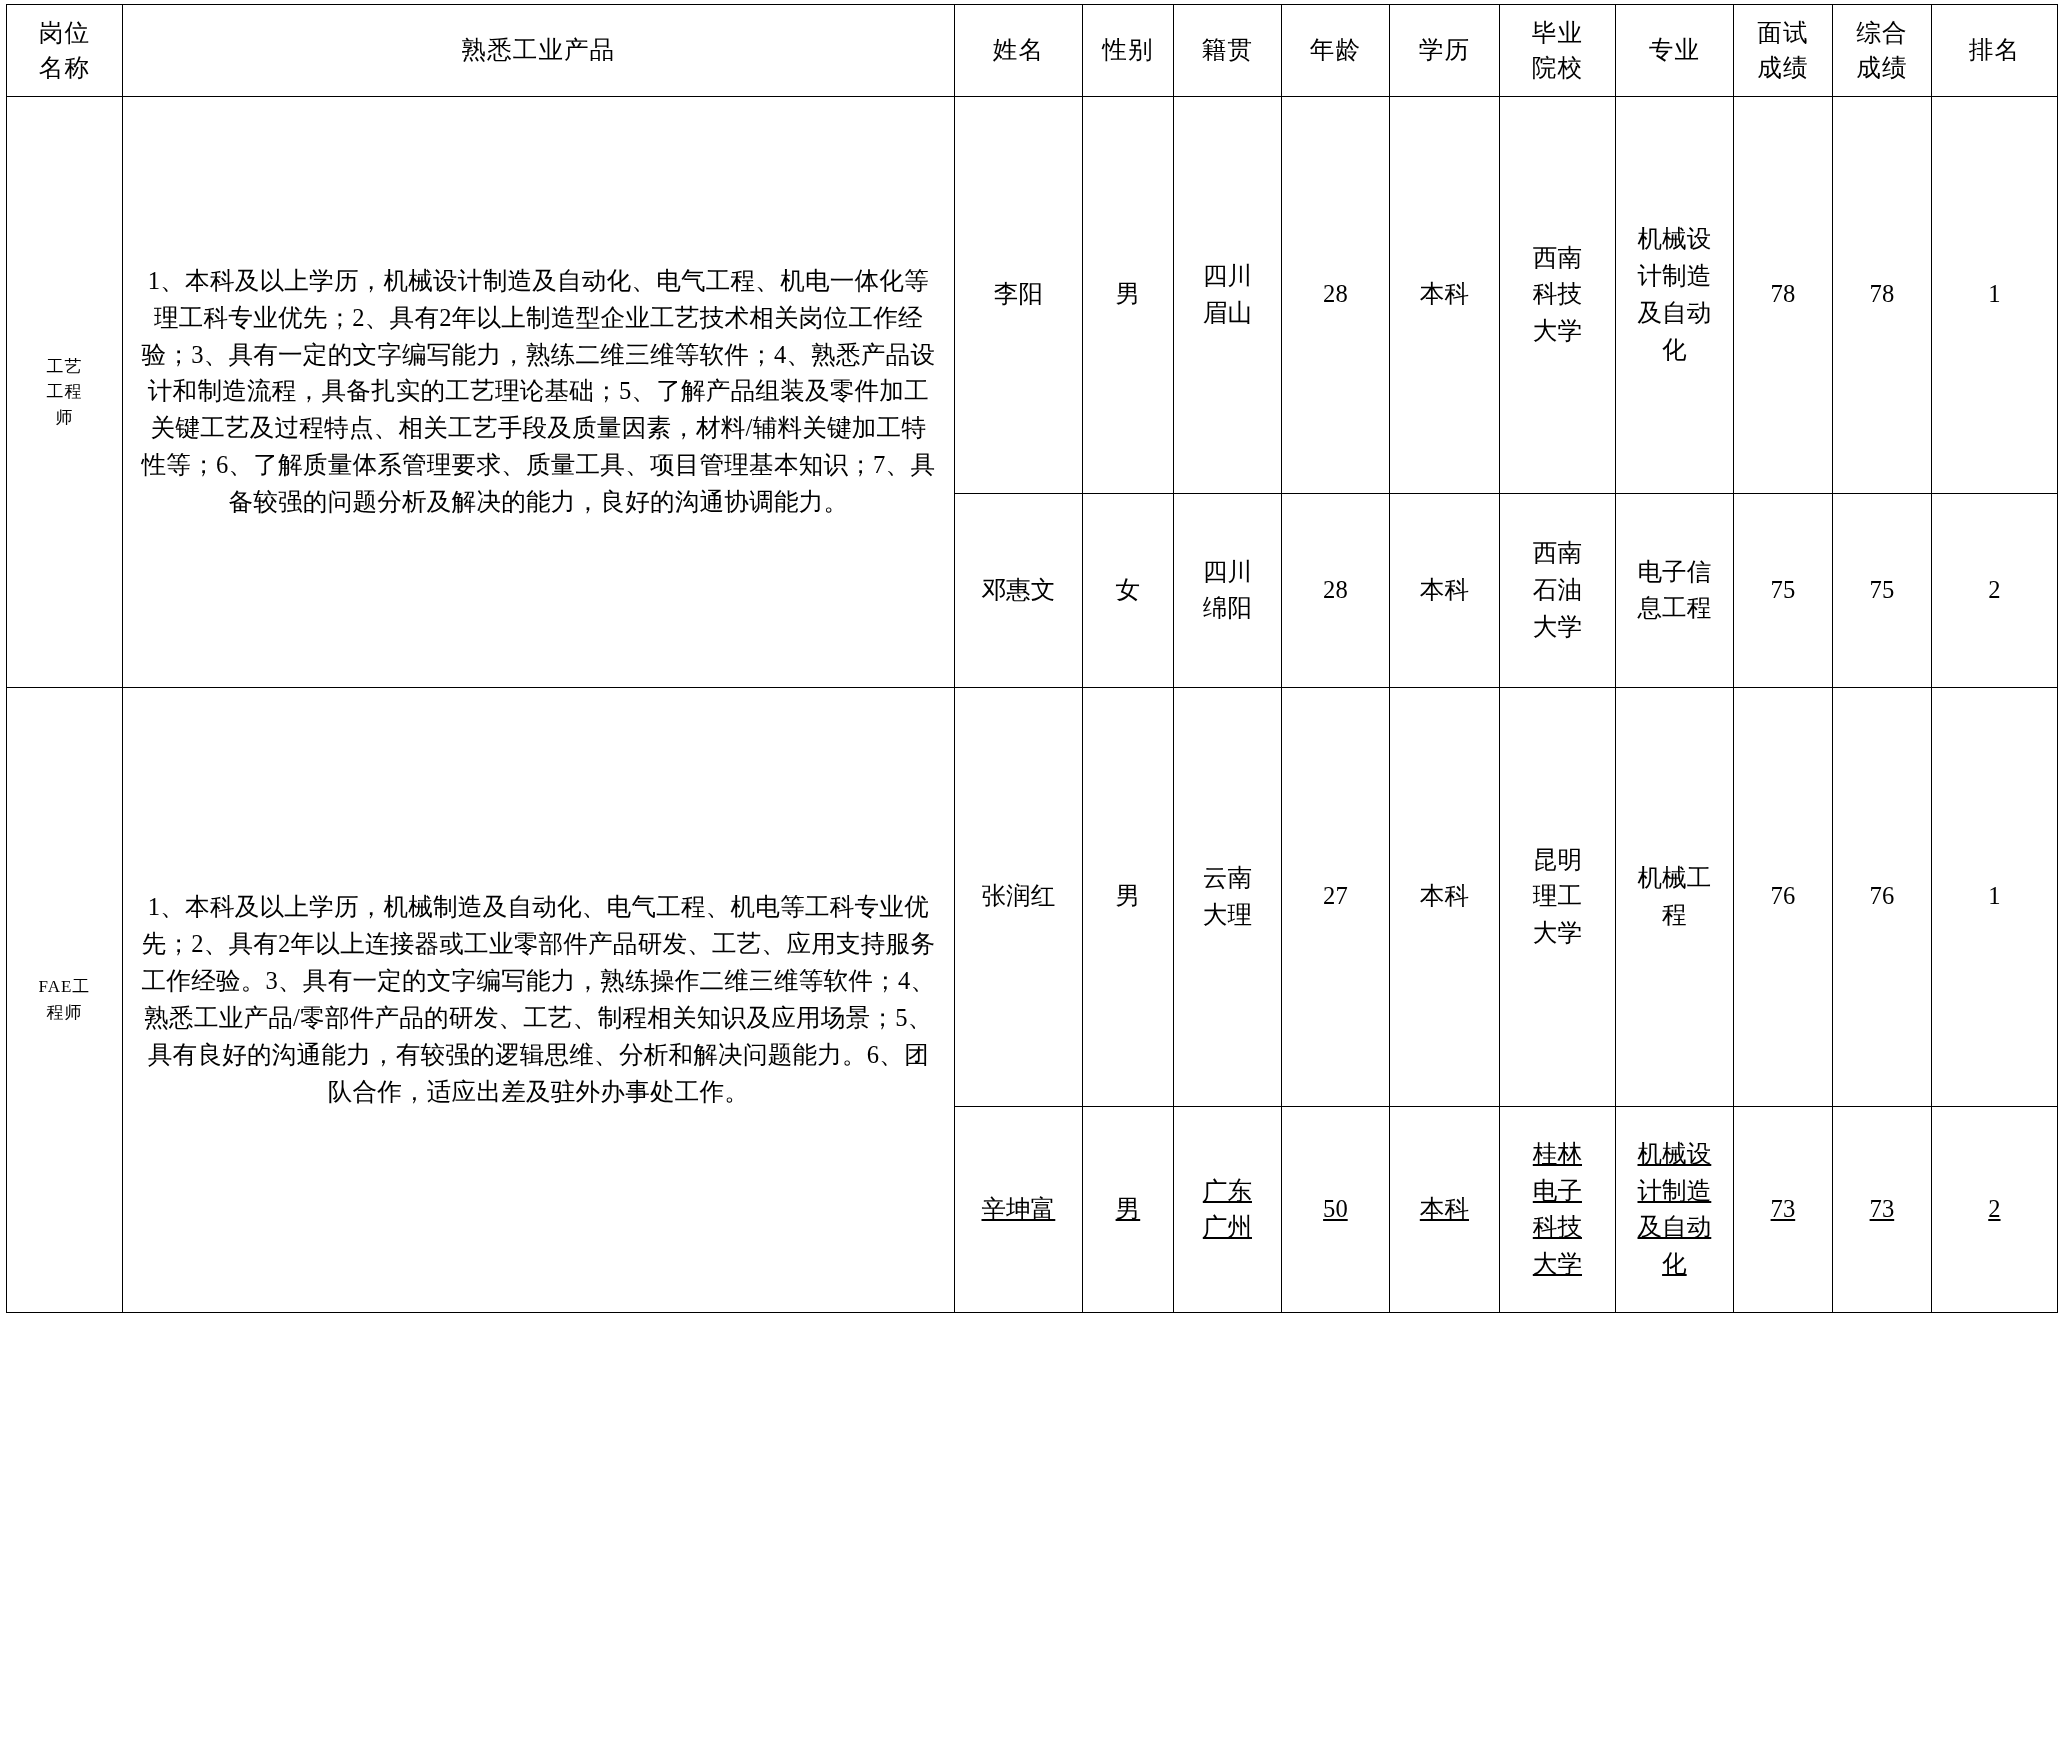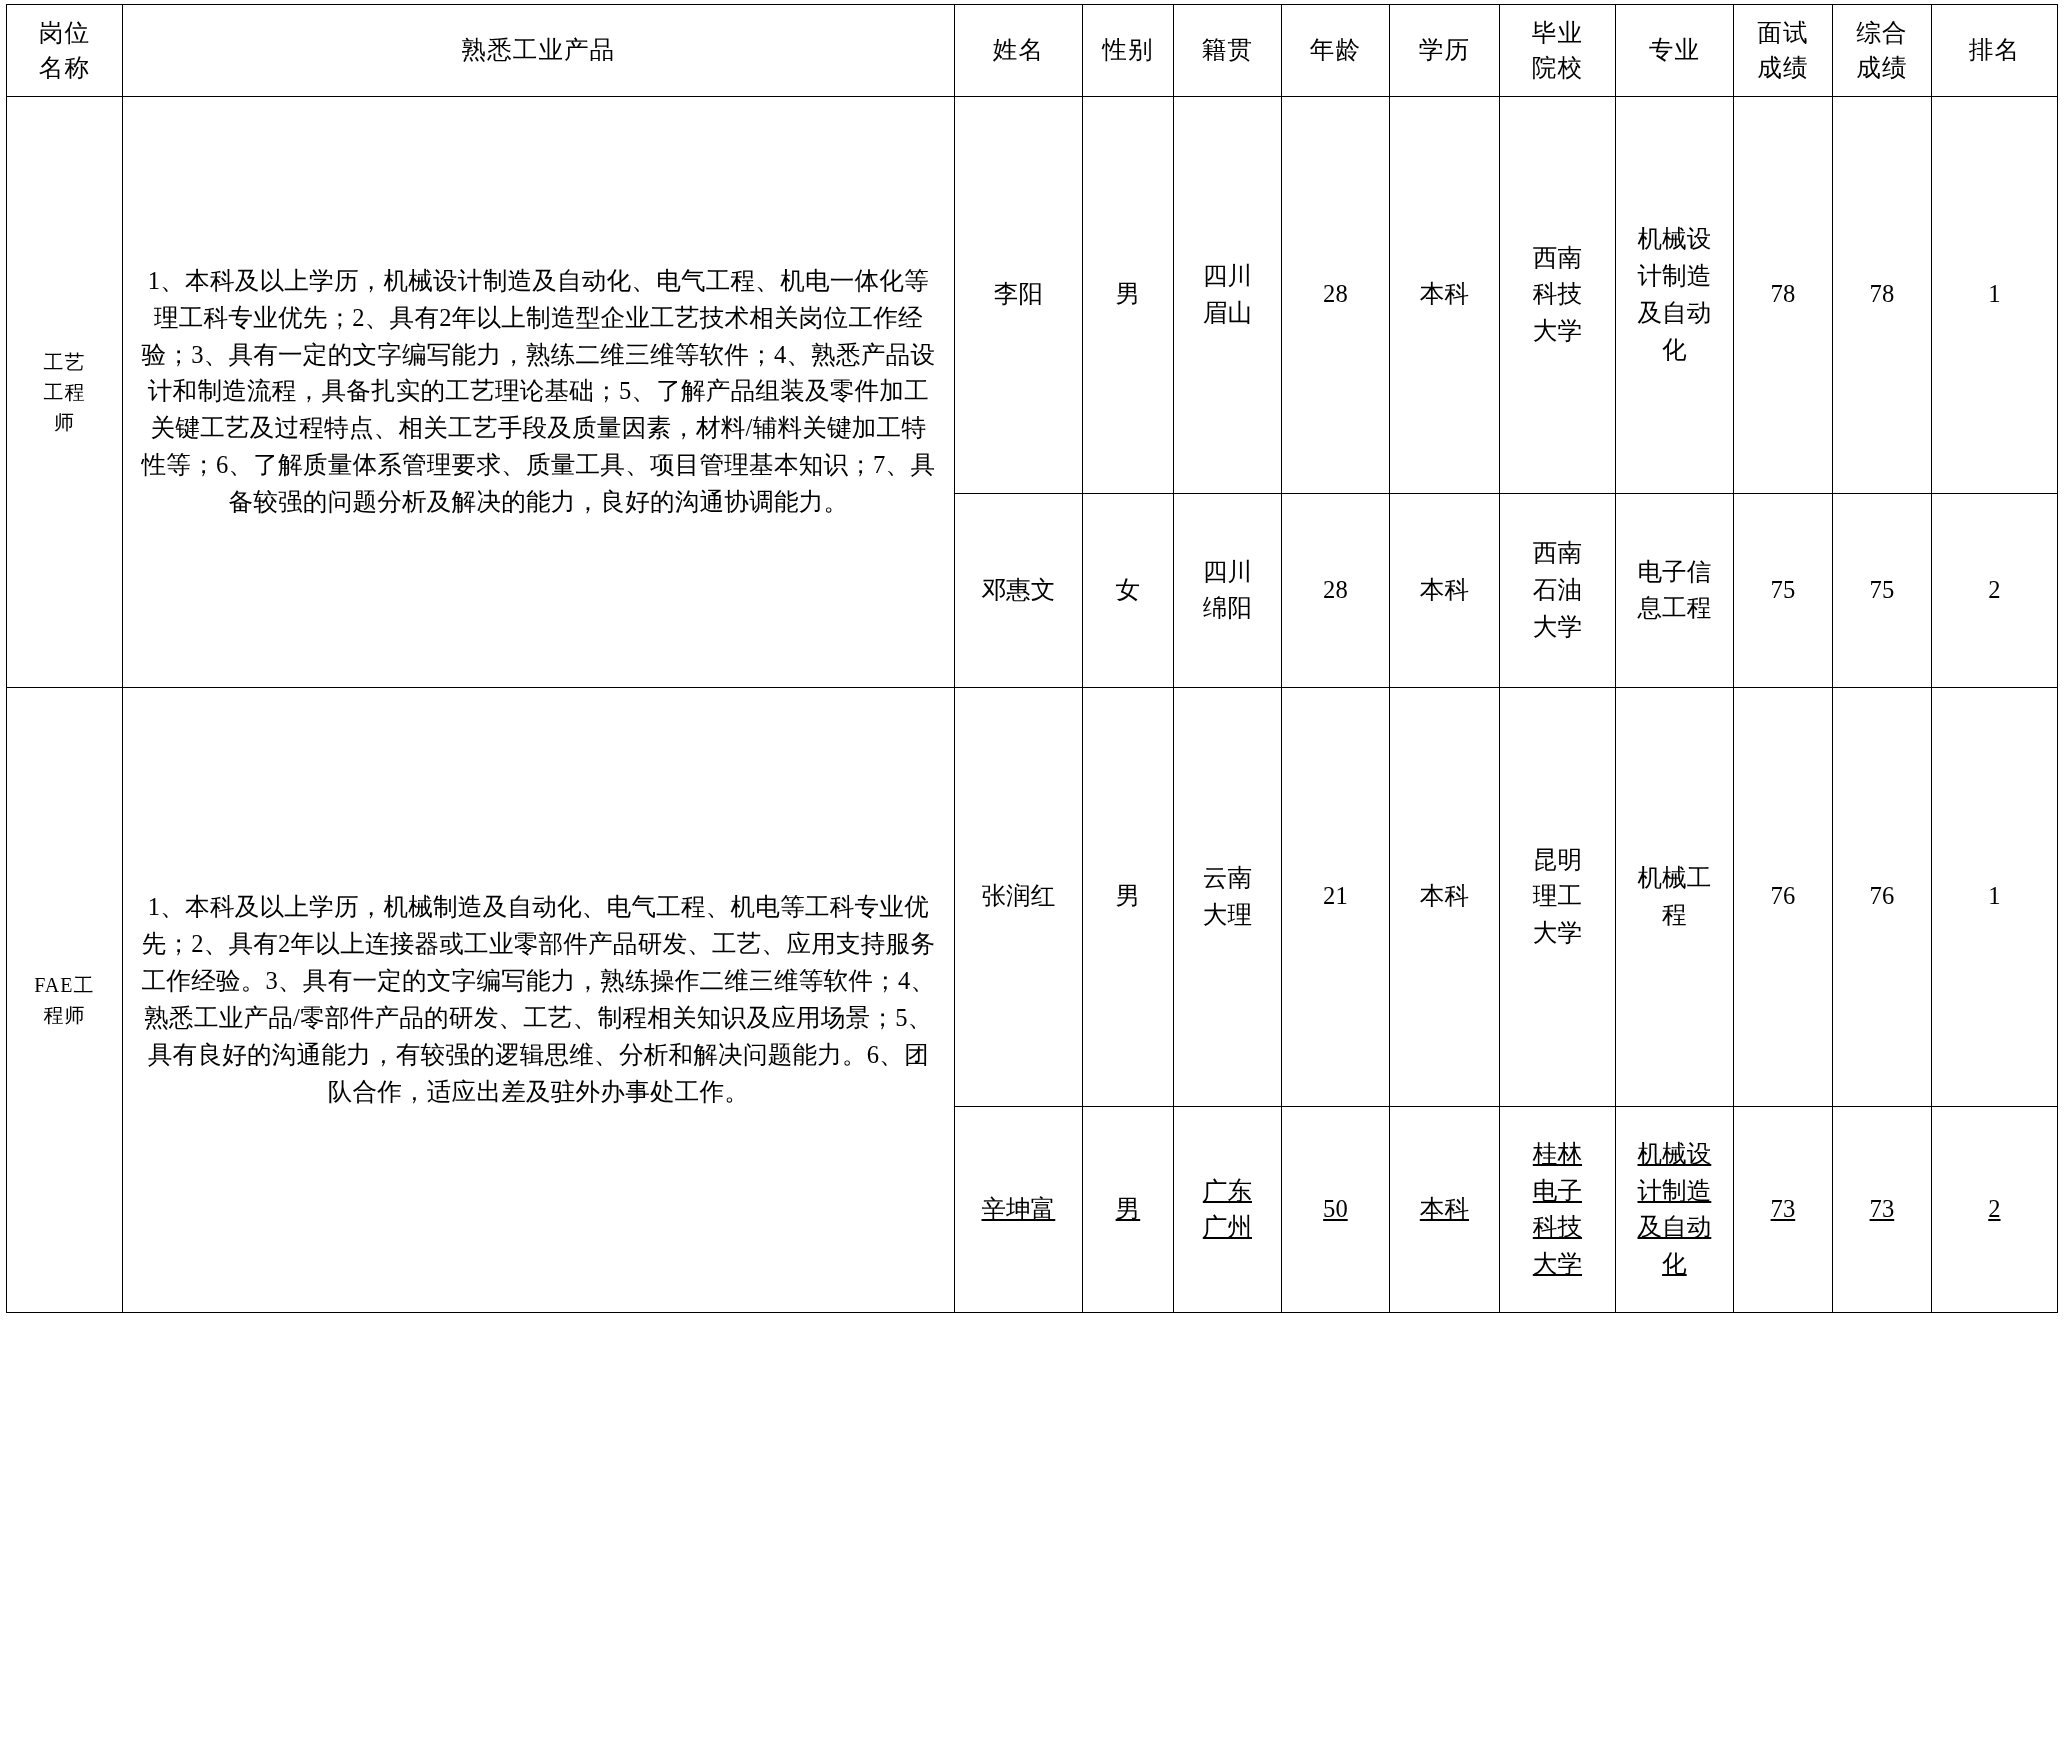--- a/index.html
+++ b/index.html
@@ -50,21 +50,21 @@
   thead td {
     height: 91px;
     font-size: 25.6px;
     letter-spacing: 1px;
   }
   .hdr-two-line {
     display: block;
     line-height: 1.45;
   }
   .post-name {
-    font-size: 20px;
+    font-size: 17px;
     line-height: 1.55;
     letter-spacing: 1px;
   }
   .req-cell {
     text-align: left;
     vertical-align: middle;
     padding: 9.9px 25.6px 9.9px 25.6px;
     font-size: 26px;
     line-height: 2.02;
     letter-spacing: 0.2px;
@@ -201,21 +201,21 @@
         </td>
         <td rowspan="2" class="req-cell">
           <p>1、本科及以上学历，机械制造及自动化、电气工程、机电等工科专业优先；2、具有2年以上连接器或工业零部件产品研发、工艺、应用支持服务工作经验。3、具有一定的文字编写能力，熟练操作二维三维等软件；4、熟悉工业产品/零部件产品的研发、工艺、制程相关知识及应用场景；5、具有良好的沟通能力，有较强的逻辑思维、分析和解决问题能力。6、团队合作，适应出差及驻外办事处工作。</p>
         </td>
         <td class="cell-v">张润红</td>
         <td class="cell-v">男</td>
         <td class="cell-v">
           <span class="stack">云南</span>
           <span class="stack">大理</span>
         </td>
-        <td class="num">21</td>
+        <td class="num">27</td>
         <td class="cell-v">本科</td>
         <td class="cell-v">
           <span class="stack">昆明</span>
           <span class="stack">理工</span>
           <span class="stack">大学</span>
         </td>
         <td class="cell-v">
           <span class="stack">机械工</span>
           <span class="stack">程</span>
         </td>

